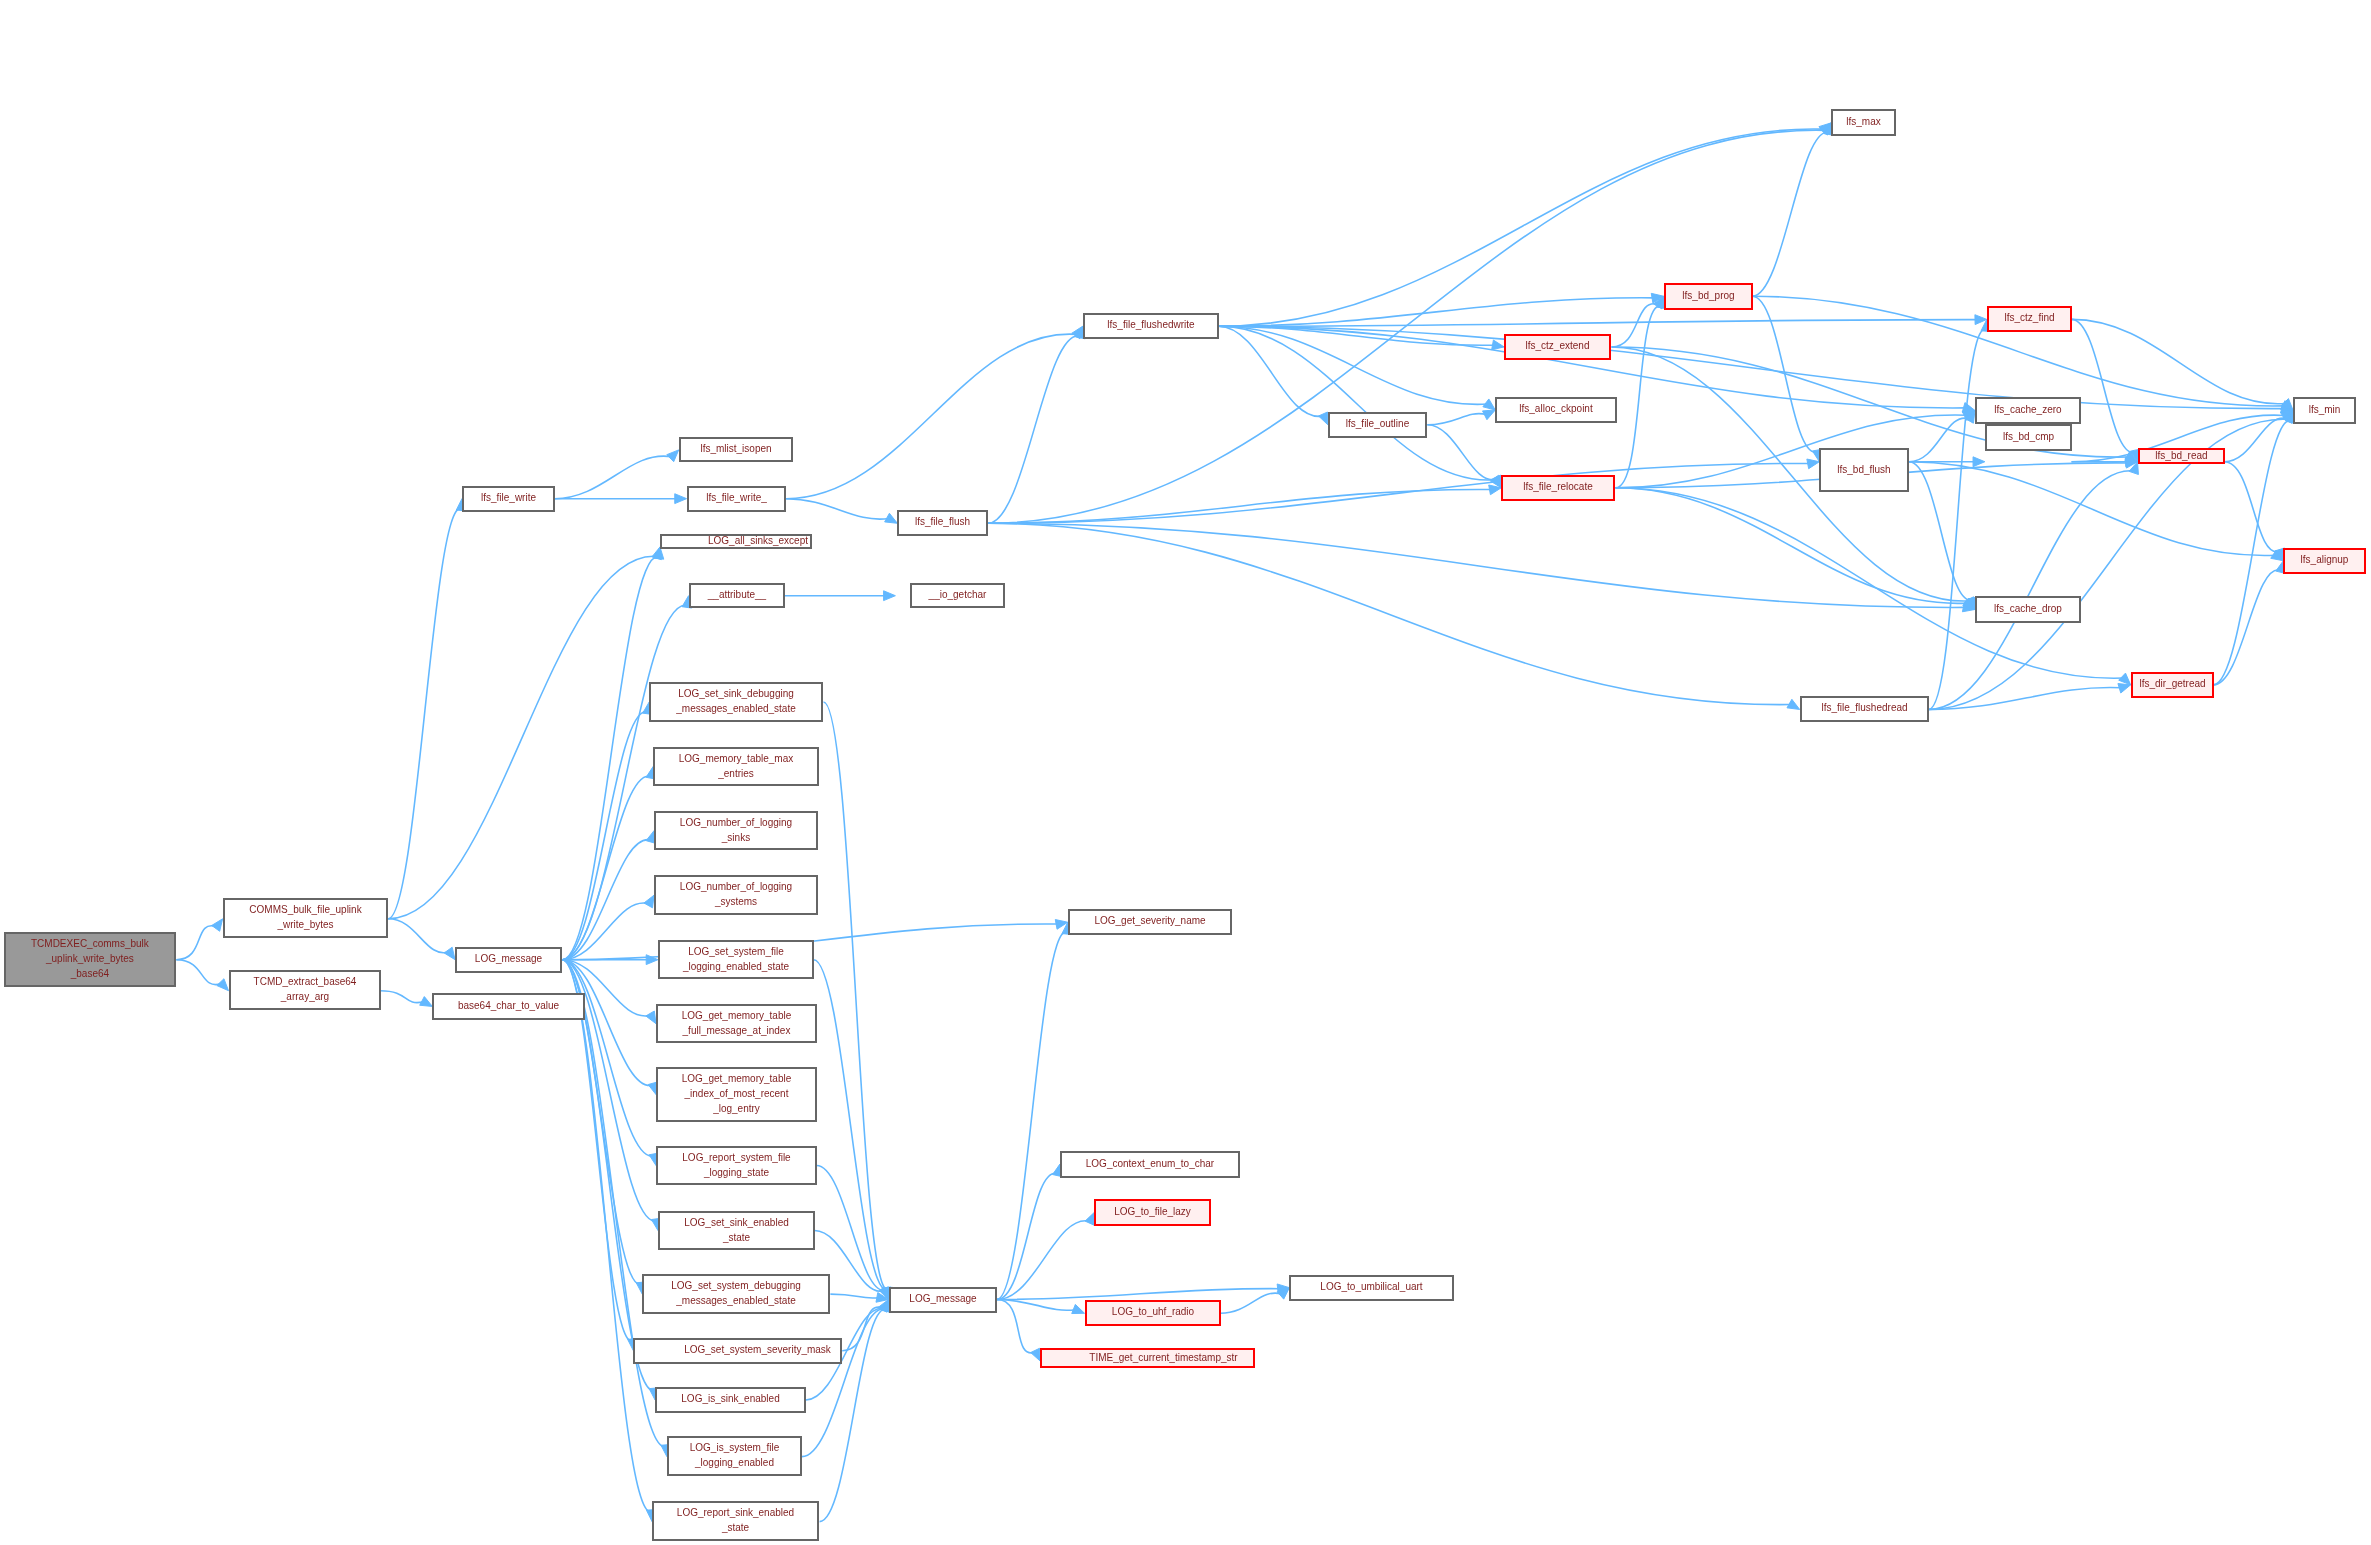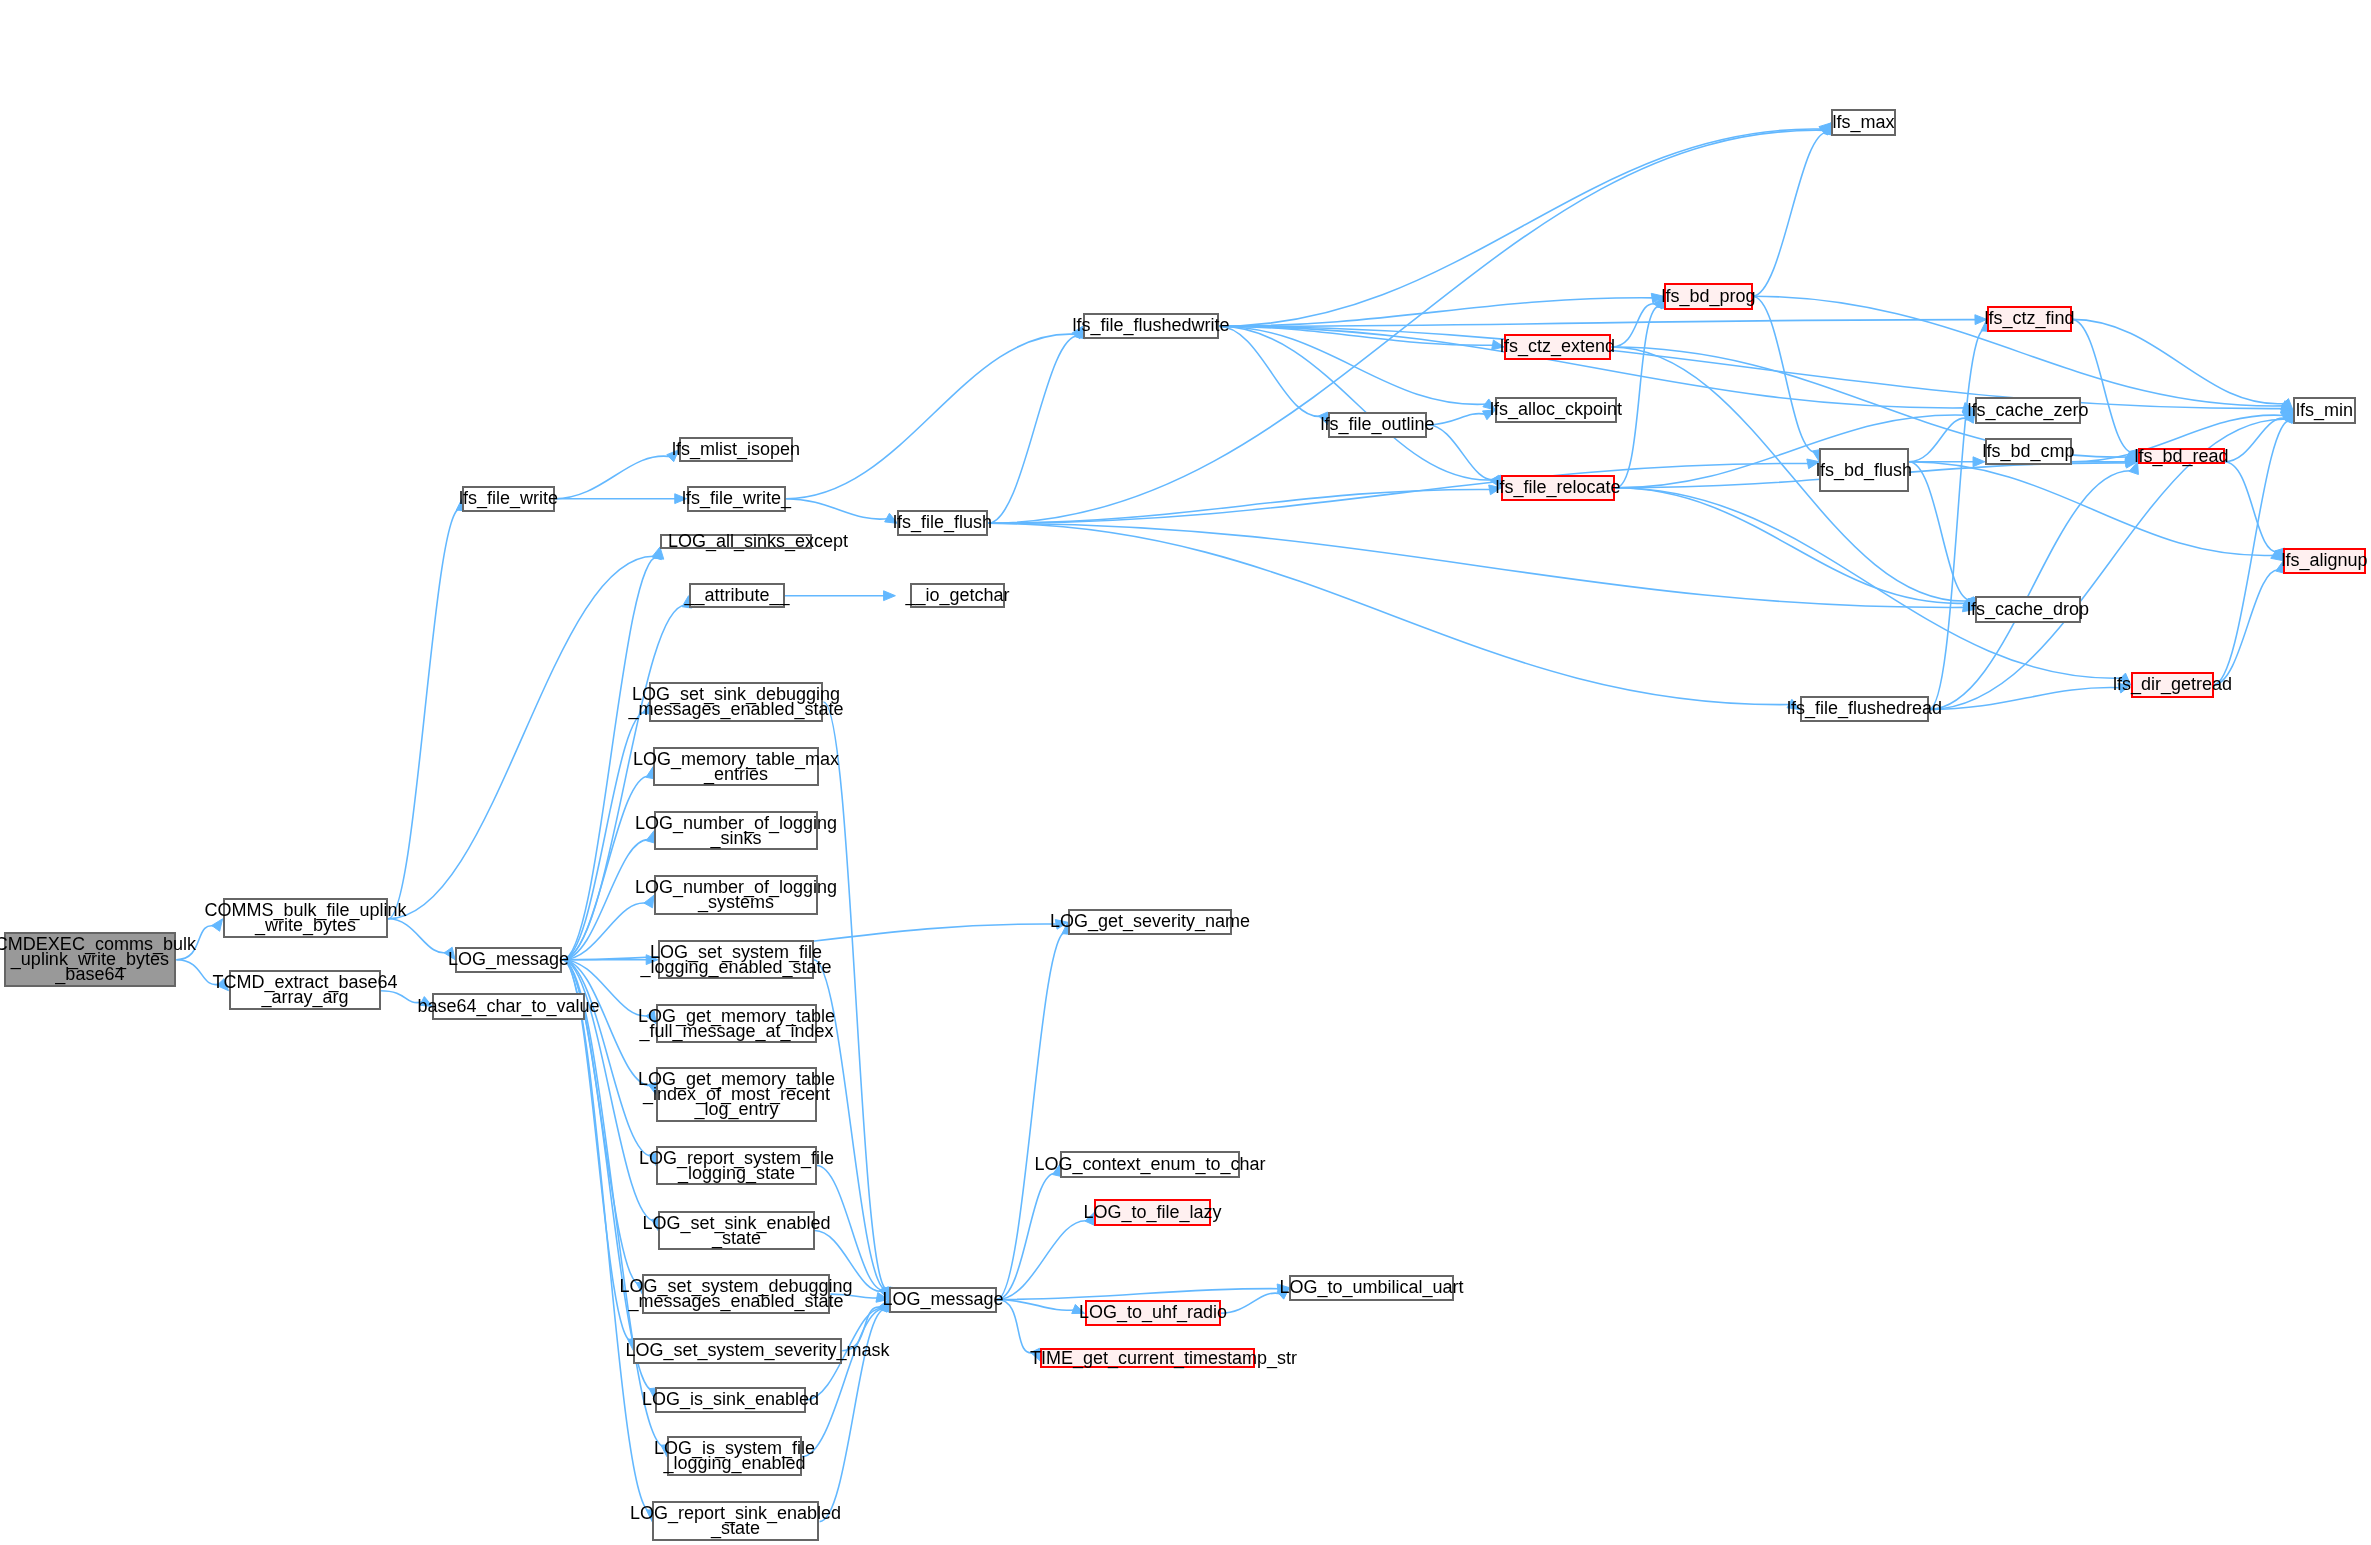--- a/index.html
+++ b/index.html
@@ -1,21 +1,21 @@
 <!DOCTYPE html>
 <html><head>
 <meta charset="utf-8">
 <style>
   html, body { margin: 0; padding: 0; background: #ffffff; }
   body { width: 2371px; height: 1546px; position: relative; overflow: hidden; font-family: "Liberation Sans", "DejaVu Sans", sans-serif; }
   #edges { position: absolute; left: 0; top: 0; width: 2371px; height: 1546px; }
   .node {
     position: absolute; box-sizing: border-box; background: #ffffff; border: 2px solid #666666;
     display: flex; align-items: center; justify-content: center; text-align: center;
-    font-size: 18px; line-height: 14.8px; color: #000000; white-space: pre; cursor: pointer;
+    font-size: 10px; line-height: 14.8px; color: #7f1d1d; white-space: pre; cursor: pointer;
   }
   .node.root { background: #999999; border-color: #666666; }
   .node.truncated { background: #fff0f0; border-color: #ff0000; }
   .node span { display: block; }
 </style>
 </head>
 <body>
 
 <svg id="edges" xmlns="http://www.w3.org/2000/svg" viewBox="0 0 2407 1569" width="2371" height="1546">
     <path d="M179,974 C209,974 196,932.5 220.14153003581234,940.6042167837929" fill="none" stroke="#63b8ff" stroke-width="1.6"></path>
@@ -249,21 +249,21 @@
     <div class="node" style="left: 1083px; top: 313px; width: 136px; height: 25.6px;"><span>lfs_file_flushedwrite</span></div>
     <div class="node" style="left: 1831px; top: 109px; width: 65px; height: 26.6px;"><span>lfs_max</span></div>
     <div class="node truncated" style="left: 1664px; top: 283px; width: 89px; height: 26.6px;"><span>lfs_bd_prog</span></div>
     <div class="node truncated" style="left: 1504px; top: 334px; width: 107px; height: 25.6px;"><span>lfs_ctz_extend</span></div>
     <div class="node" style="left: 1328px; top: 412px; width: 99px; height: 25.6px;"><span>lfs_file_outline</span></div>
     <div class="node" style="left: 1495px; top: 397px; width: 122px; height: 25.6px;"><span>lfs_alloc_ckpoint</span></div>
     <div class="node truncated" style="left: 1501px; top: 475px; width: 114px; height: 25.6px;"><span>lfs_file_relocate</span></div>
     <div class="node truncated" style="left: 1987px; top: 306px; width: 85px; height: 25.6px;"><span>lfs_ctz_find</span></div>
     <div class="node" style="left: 1975px; top: 397px; width: 106px; height: 26.6px;"><span>lfs_cache_zero</span></div>
     <div class="node" style="left: 1819px; top: 448px; width: 90px; height: 44px;"><span>lfs_bd_flush</span></div>
-    <div class="node" style="left: 1985px; top: 438px; width: 87px; height: 26.6px;"><span>lfs_bd_cmp</span></div>
+    <div class="node" style="left: 1985px; top: 424px; width: 87px; height: 26.6px;"><span>lfs_bd_cmp</span></div>
     <div class="node truncated" style="left: 2138px; top: 448px; width: 87px; height: 16px;"><span>lfs_bd_read</span></div>
     <div class="node" style="left: 2293px; top: 397px; width: 63px; height: 26.6px;"><span>lfs_min</span></div>
     <div class="node truncated" style="left: 2283px; top: 548px; width: 83px; height: 25.6px;"><span>lfs_alignup</span></div>
     <div class="node" style="left: 1975px; top: 596px; width: 106px; height: 26.6px;"><span>lfs_cache_drop</span></div>
     <div class="node" style="left: 1800px; top: 696px; width: 129px; height: 25.6px;"><span>lfs_file_flushedread</span></div>
     <div class="node truncated" style="left: 2131px; top: 672px; width: 83px; height: 25.6px;"><span>lfs_dir_getread</span></div>
   </div>
 
 
 </body></html>

